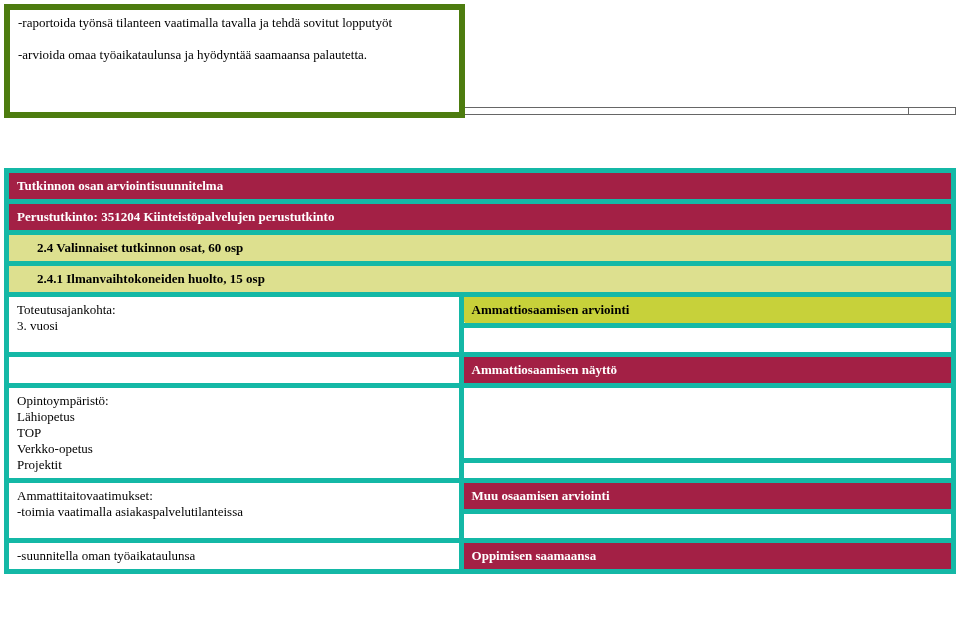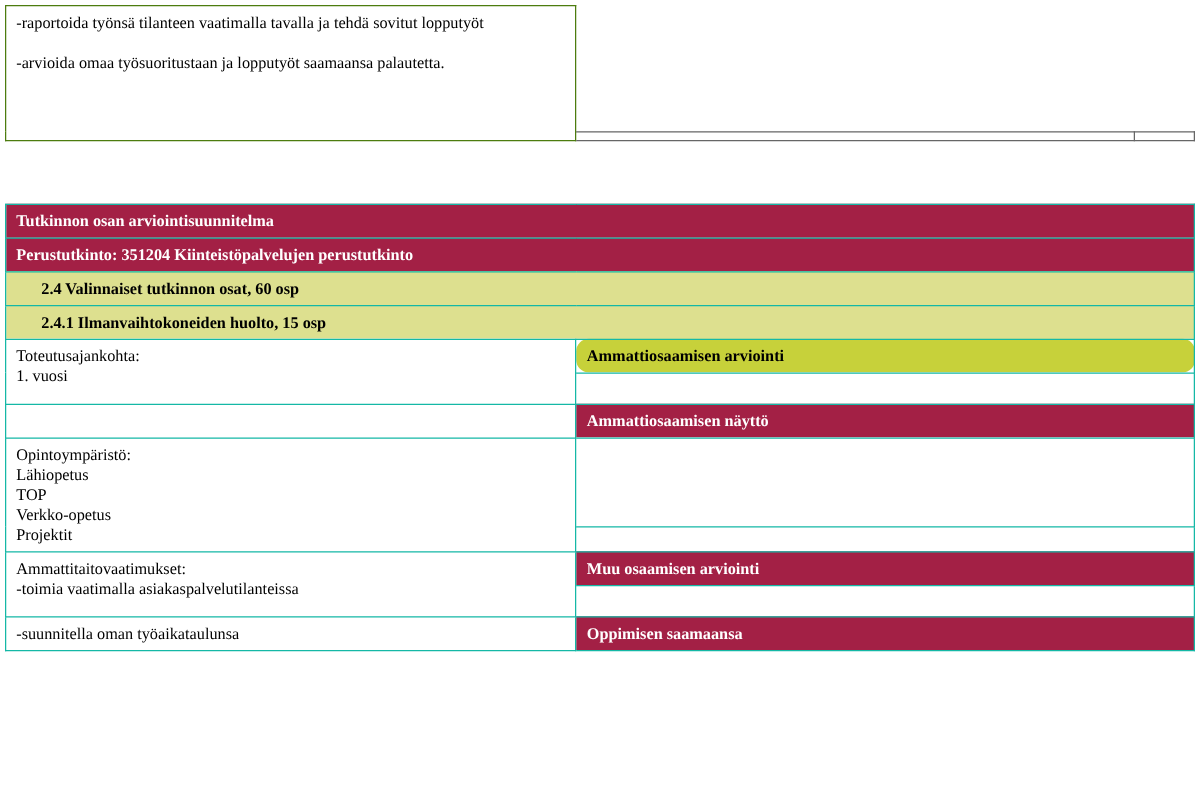--- a/index.html
+++ b/index.html
@@ -11,21 +11,21 @@
       color: #000;
       width: 960px;
       box-sizing: border-box;
     }
     table {
       width: 100%;
       border-collapse: collapse;
       table-layout: fixed;
     }
     td {
-      border: 1px solid #14b8a6;
+      border: 5px solid #14b8a6;
       padding: 5px 8px;
       vertical-align: top;
     }
     .maroon {
       background-color: #a32045;
       color: #fff;
       font-weight: bold;
       font-family: Georgia, serif;
     }
     .olive {
@@ -43,21 +43,21 @@
     .white {
       background-color: #fff;
       color: #000;
     }
     .col-left { width: 48%; }
     .col-right { width: 52%; }
     .top-right-blank {
       border: none;
     }
     .top-left-cell {
-      border: 1px solid #4d7c0f;
+      border: 6px solid #4d7c0f;
       padding: 5px 8px;
       margin-left: 16px;
     }
     .tiny-row td {
       height: 6px;
       padding: 0;
     }
     b { font-weight: normal; }
   </style>
 </head>
@@ -66,21 +66,21 @@
 <table>
   <colgroup>
     <col class="col-left">
     <col style="width:47%">
     <col style="width:5%">
   </colgroup>
   <tbody>
       <tr>
     <td class="top-left-cell" rowspan="2">
       <span>-raportoida työnsä tilanteen vaatimalla tavalla ja tehdä sovitut lopputyöt</span><br><br>
-      <span>-arvioida omaa työsuoritustaan ja lopputyöt saamaansa palautetta.</span>
+      <span>-arvioida omaa työaikataulunsa ja hyödyntää saamaansa palautetta.</span>
     </td>
     <td class="top-right-blank" style="border:none;height:90px;"></td>
     <td class="top-right-blank" style="border:none;"></td>
   </tr>
   <tr class="tiny-row">
     <td style="border:1px solid #666;background:#fff;"></td>
     <td style="border:1px solid #666;background:#fff;"></td>
   </tr>
 </tbody>
   </table>
@@ -101,21 +101,21 @@
   </tr>
   <tr>
     <td colspan="2" class="olive-light">2.4 Valinnaiset tutkinnon osat, 60 osp</td>
   </tr>
   <tr>
     <td colspan="2" class="olive-light">2.4.1 Ilmanvaihtokoneiden huolto, 15 osp</td>
   </tr>
   <tr>
     <td class="white" rowspan="2">
       <b>Toteutusajankohta:</b><br>
-      <span>1. vuosi</span>
+      <span>3. vuosi</span>
     </td>
     <td class="olive">Ammattiosaamisen arviointi</td>
   </tr>
   <tr>
     <td class="white" style="height:14px"></td>
   </tr>
   <tr>
     <td class="white"></td>
     <td class="maroon">Ammattiosaamisen näyttö</td>
   </tr>

